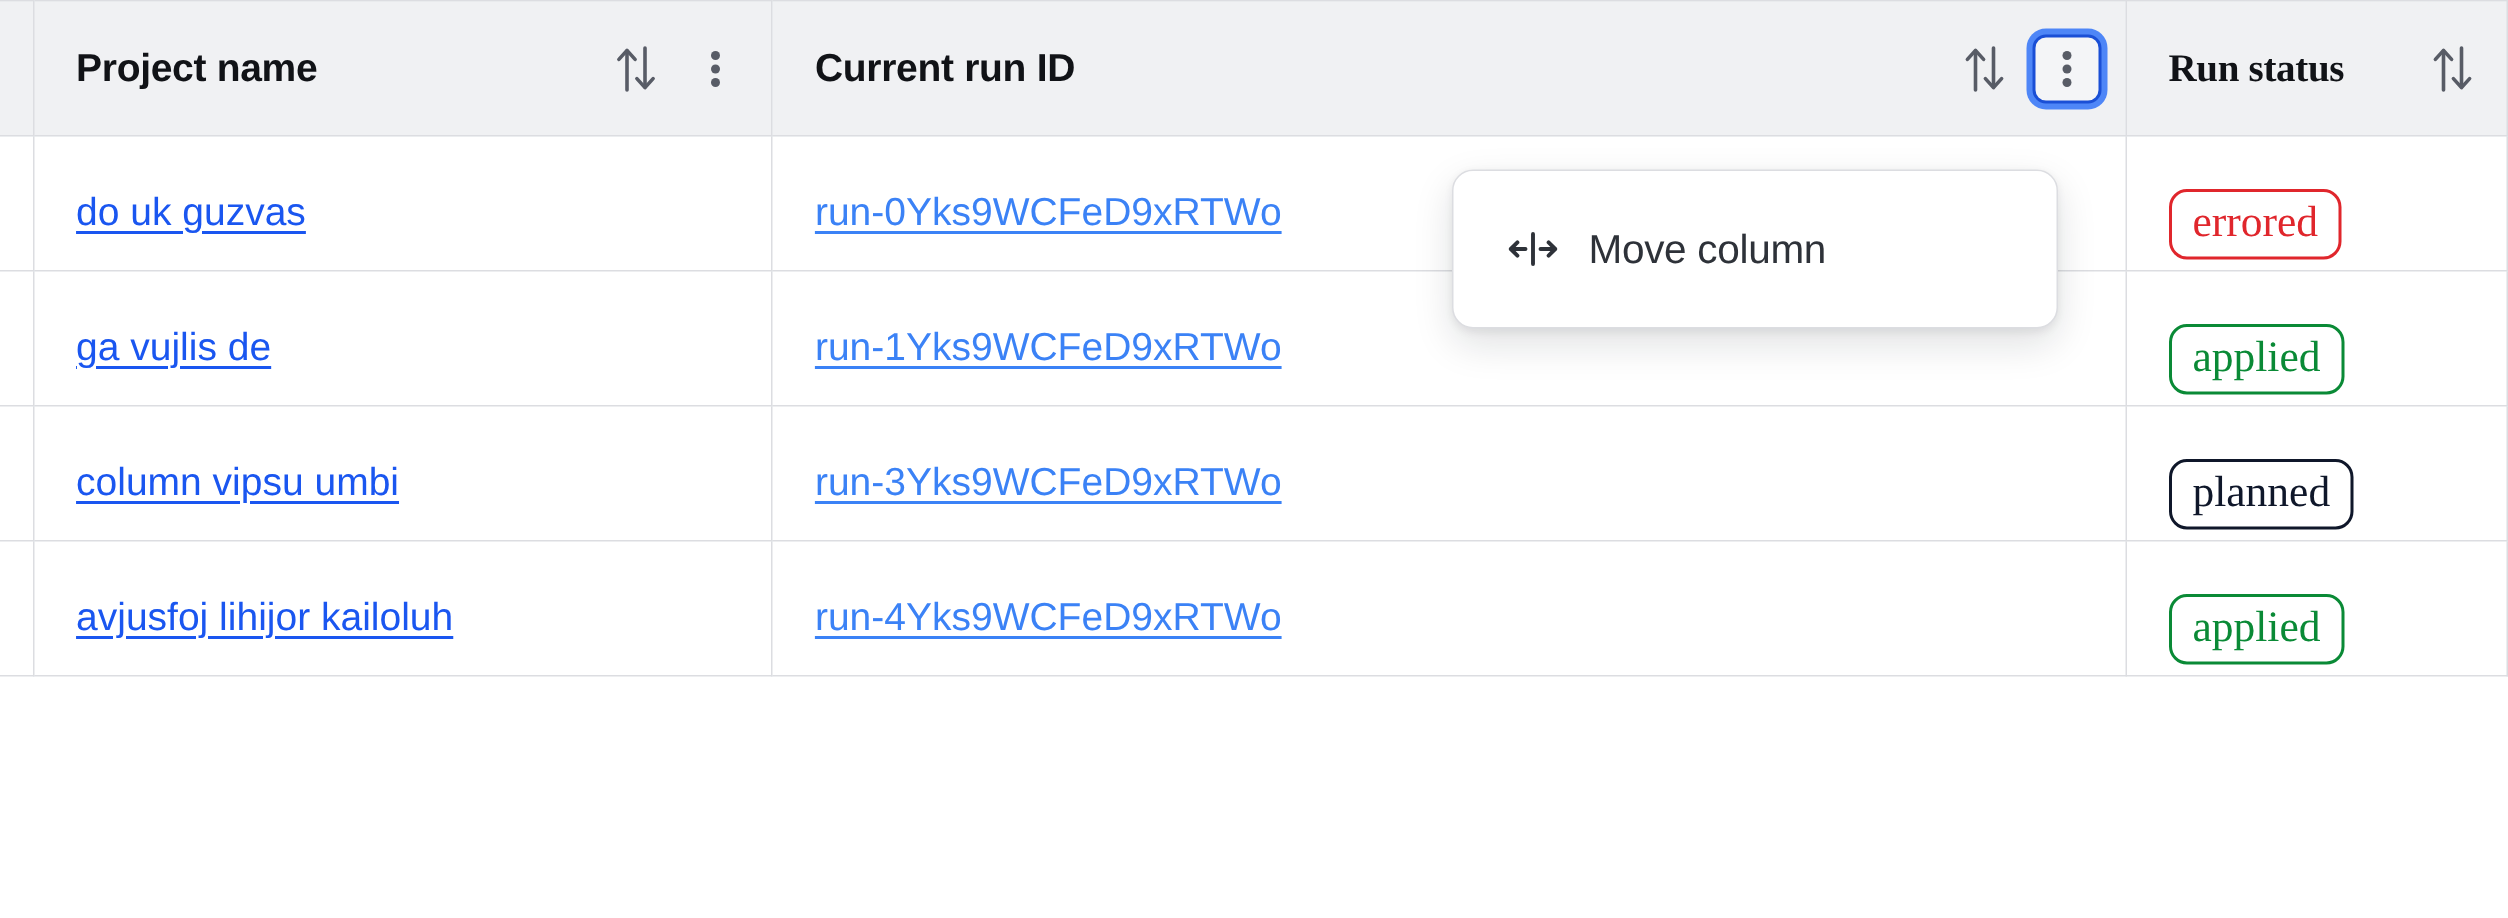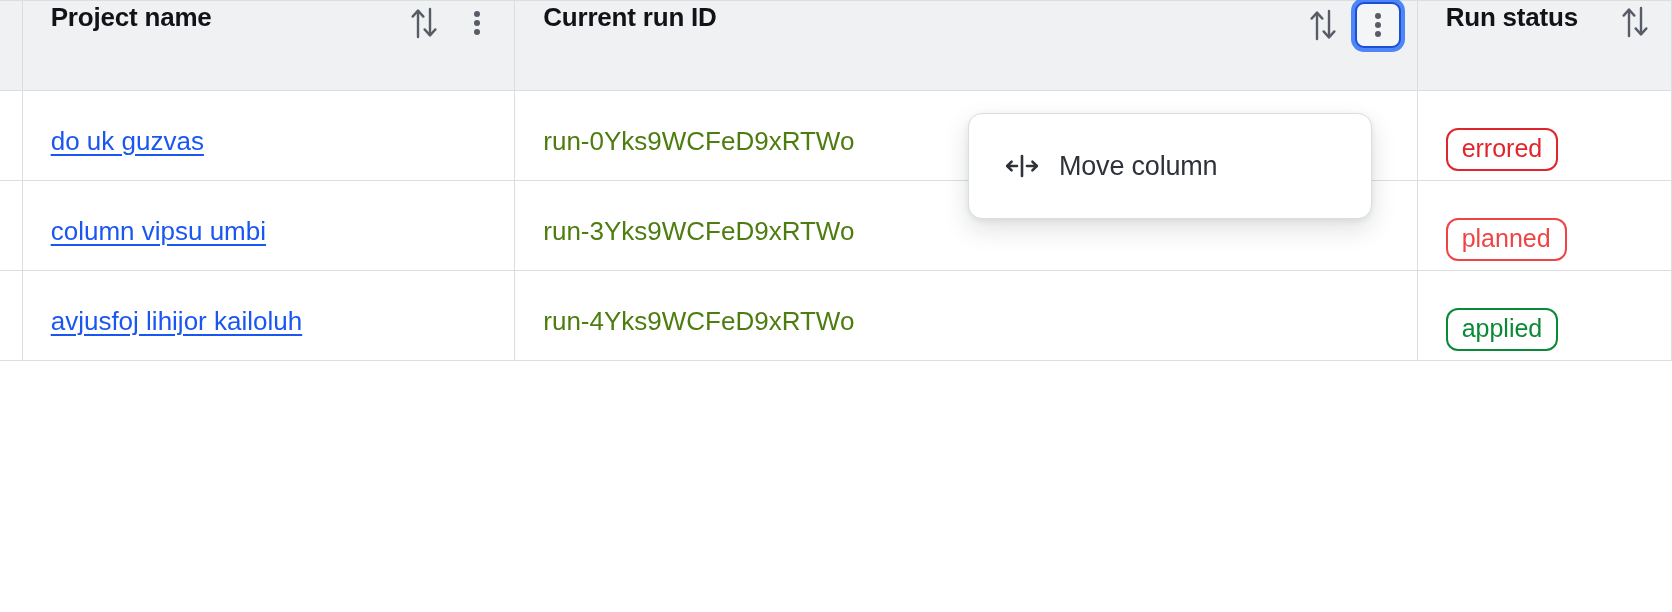--- a/index.html
+++ b/index.html
@@ -28,39 +28,39 @@
     left: 0;
     top: 0;
     width: 1672px;
     border-collapse: collapse;
     table-layout: fixed;
   }
 
   .col-select   { width: 22px; }
   .col-project  { width: 488px; }
   .col-runid    { width: 894px; }
-  .col-status   { width: 252px; }
+  .col-status   { width: 252px; font-family: Liberation Serif, serif; }
 
   thead tr { height: 90px; }
   thead th {
     background: #f0f1f3;
     border-top: 1px solid #dcdde1;
     border-bottom: 1px solid #dcdde1;
     border-right: 1px solid #dcdde1;
     padding: 0;
     vertical-align: middle;
     box-sizing: border-box;
   }
   thead th.col-select {
     border-right: 1px solid #dcdde1;
   }
 
   .th-inner {
     display: flex;
-    align-items: flex-start;
+    align-items: center;
     justify-content: space-between;
     padding: 0 16px 0 28px;
     height: 88px;
     box-sizing: border-box;
   }
   .th-title {
     font-size: 26px;
     font-weight: 700;
     color: #111317;
     letter-spacing: -0.2px;
@@ -129,41 +129,42 @@
   .cell-link {
     color: #1a56f0;
     font-size: 26px;
     text-decoration: underline;
     text-underline-offset: 4px;
     text-decoration-thickness: 2px;
     cursor: pointer;
     white-space: nowrap;
   }
   .cell-runid {
-    color: #4d7c0f;
+    color: #3b82f6;
     font-size: 26px;
+    text-decoration: underline;
     text-underline-offset: 4px;
     text-decoration-thickness: 2px;
     cursor: pointer;
     white-space: nowrap;
   }
 
   .status-badge {
     display: inline-block;
     border: 2px solid currentColor;
     border-radius: 12px;
     padding: 6px 14px 8px 14px;
-    font-size: 25px;
+    font-size: 29px;
     line-height: 1;
     white-space: nowrap;
     margin-top: 17px;
   }
   .status-errored { color: #e0262c; }
   .status-applied { color: #0a8a36; }
-  .status-planned { color: #ef4444; }
+  .status-planned { color: #0f172a; }
 
   
   .column-menu {
     position: absolute;
     left: 968px;
     top: 113px;
     width: 404px;
     background: #ffffff;
     border: 1px solid #dcdde1;
     border-radius: 14px;
@@ -288,20 +289,32 @@
           <span class="cell-link">do uk guzvas</span>
         </td>
         <td class="col-runid">
           <span class="cell-runid">run-0Yks9WCFeD9xRTWo</span>
         </td>
         <td class="col-status">
           <span class="status-badge status-errored">errored</span>
         </td>
       </tr>
 
+      <tr>
+        <td class="col-select"></td>
+        <td class="col-project">
+          <span class="cell-link">ga vujlis de</span>
+        </td>
+        <td class="col-runid">
+          <span class="cell-runid">run-1Yks9WCFeD9xRTWo</span>
+        </td>
+        <td class="col-status">
+          <span class="status-badge status-applied">applied</span>
+        </td>
+      </tr>
 
 
       <tr>
         <td class="col-select"></td>
         <td class="col-project">
           <span class="cell-link">column vipsu umbi</span>
         </td>
         <td class="col-runid">
           <span class="cell-runid">run-3Yks9WCFeD9xRTWo</span>
         </td>

